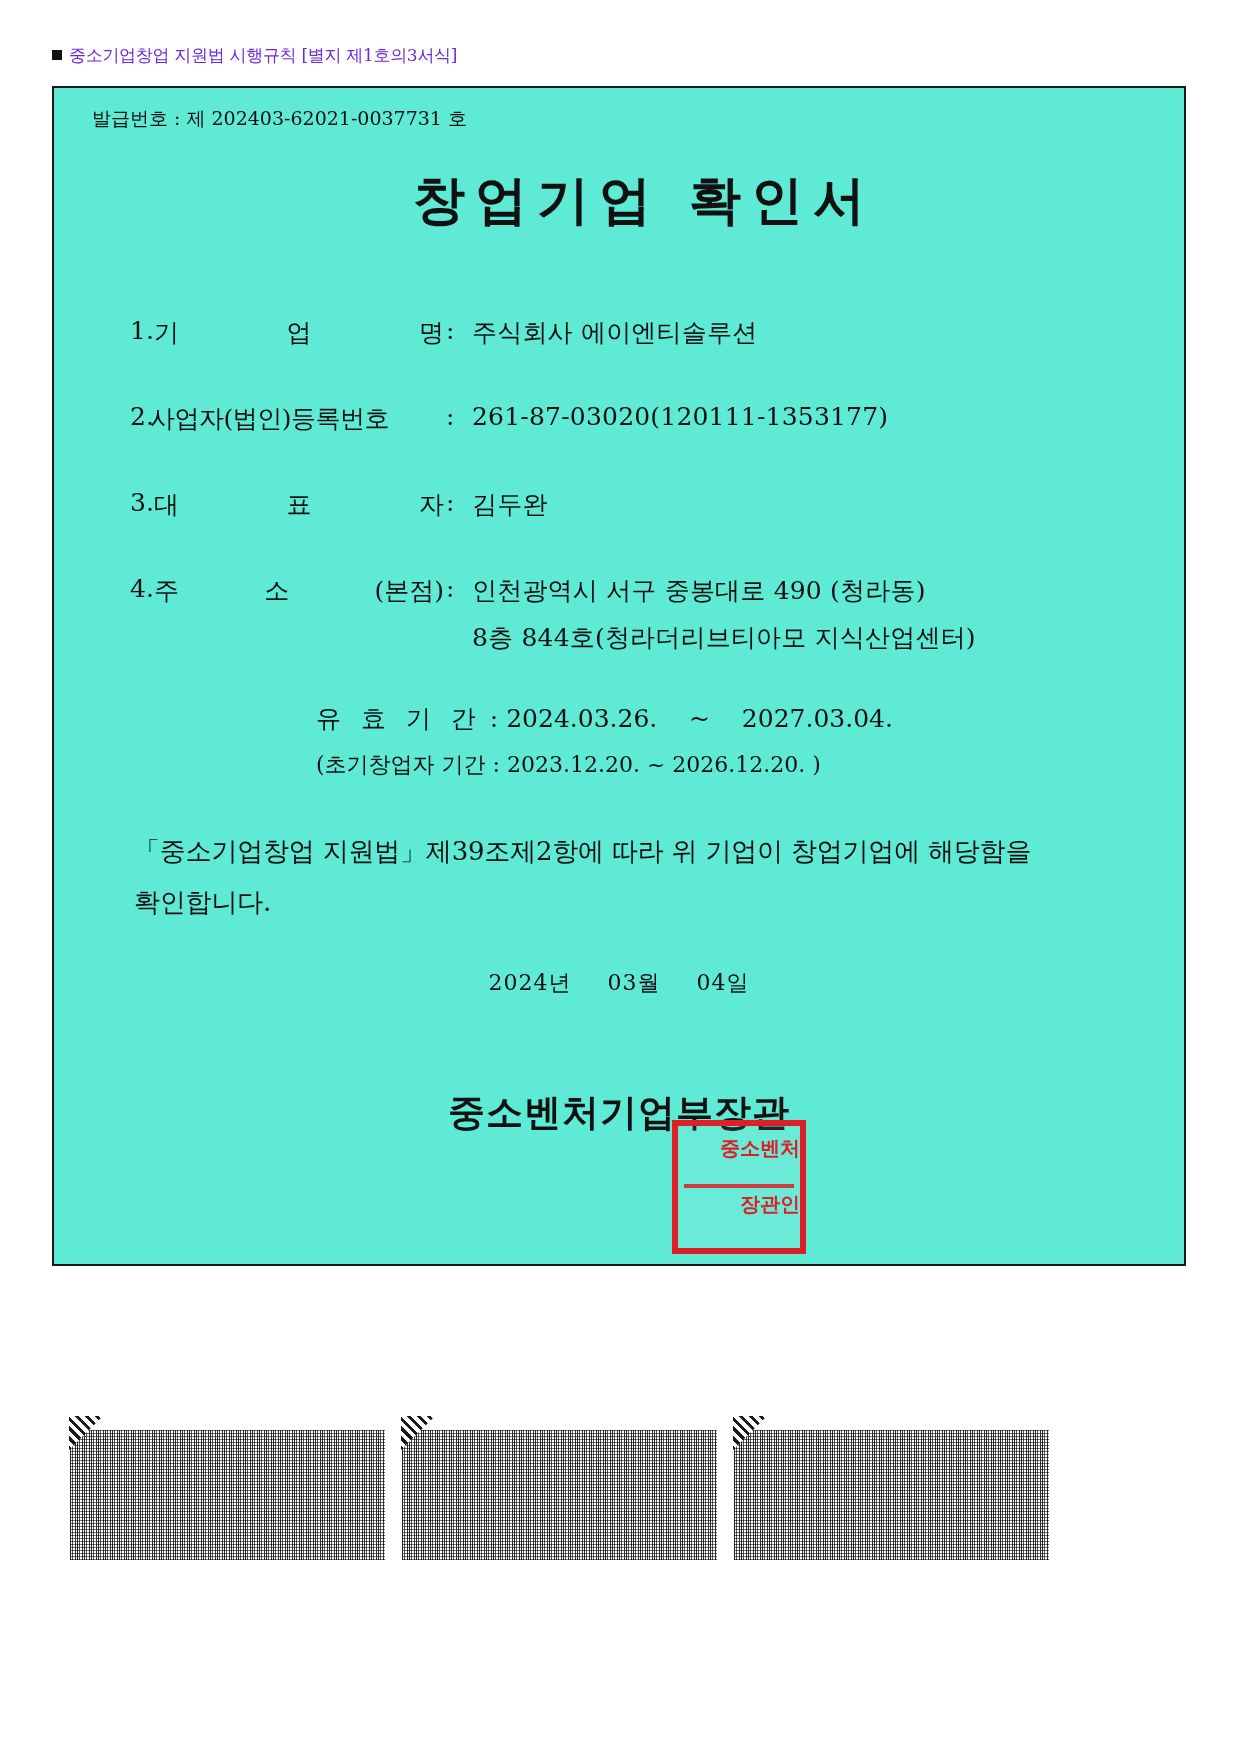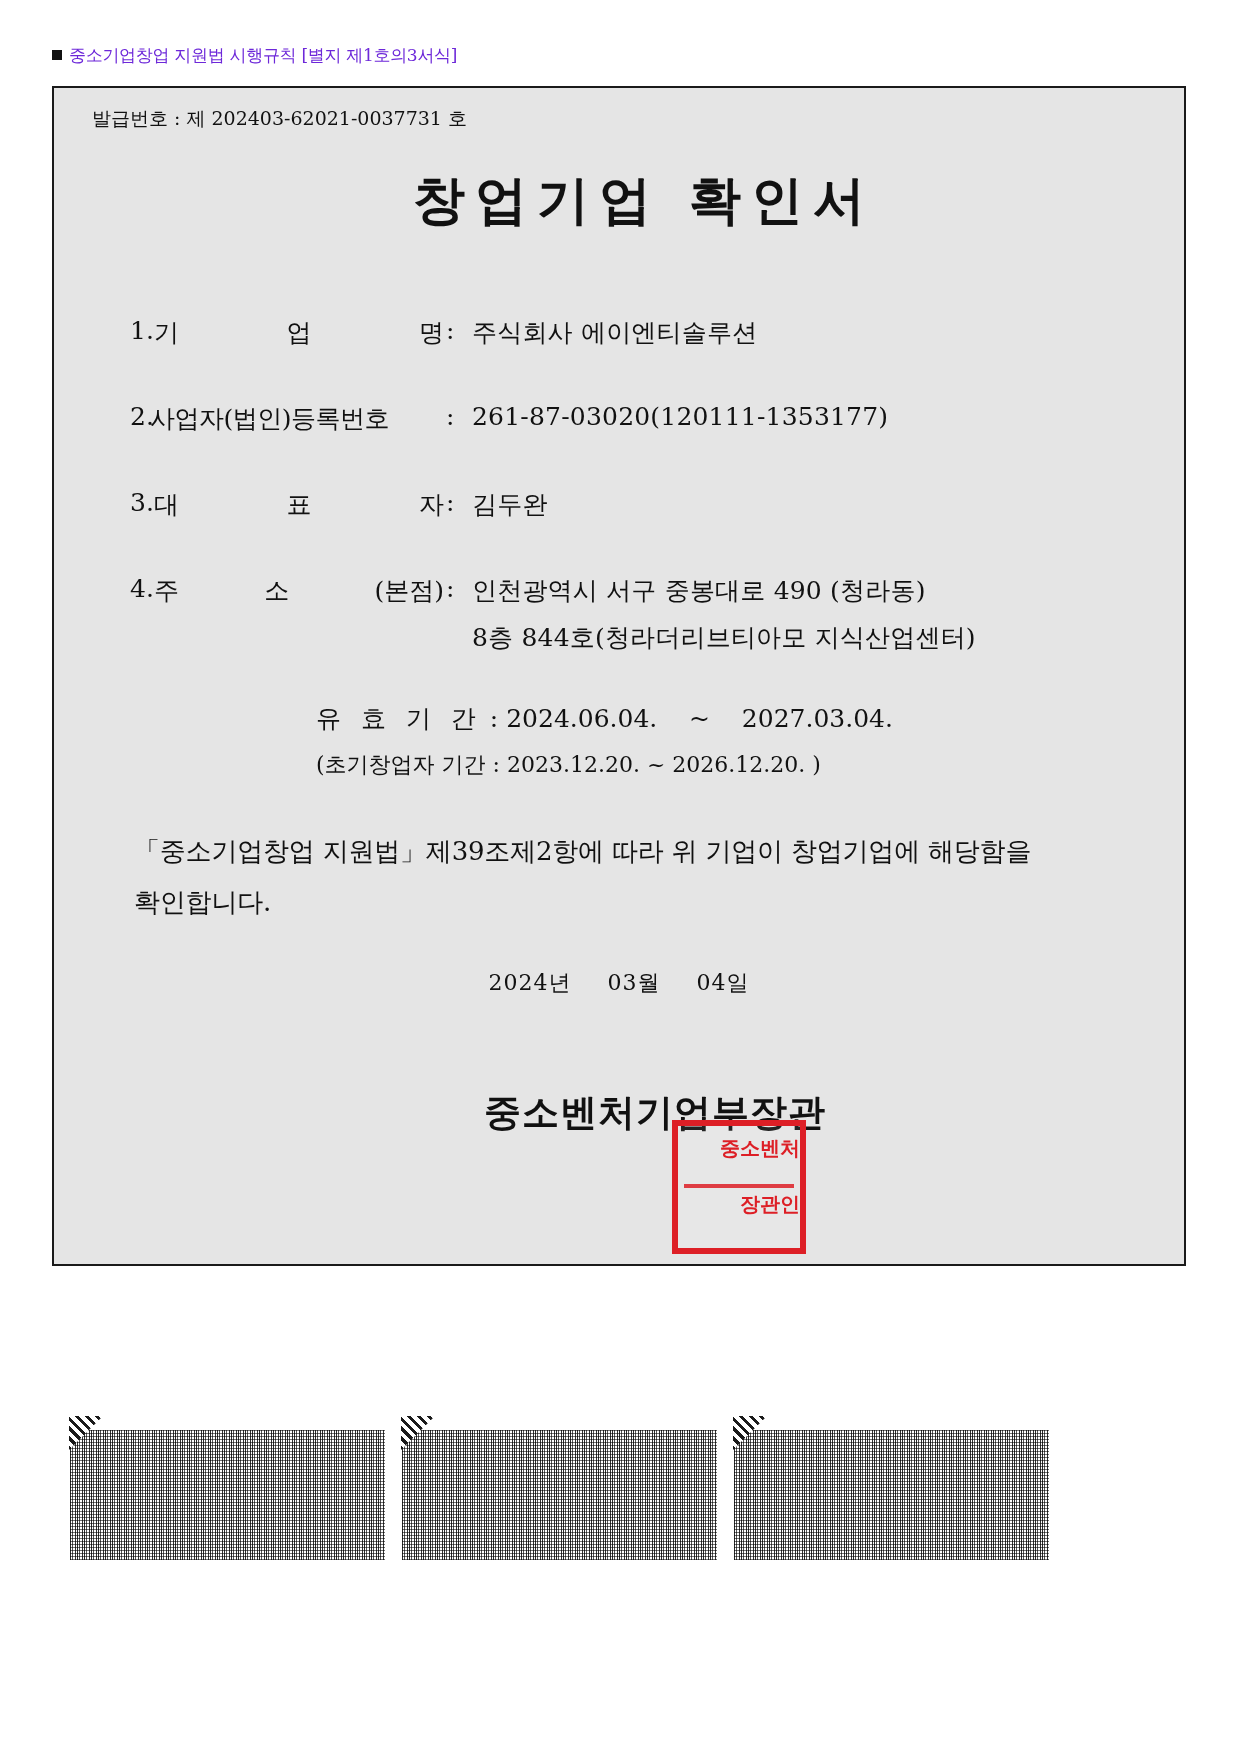--- a/index.html
+++ b/index.html
@@ -45,21 +45,21 @@
 
   
   .cert-box {
     position: absolute;
     left: 52px;
     top: 86px;
     width: 1134px;
     height: 1180px;
     border: 2px solid #1a1a1a;
     box-sizing: border-box;
-    background: #e5e5e5;
+    background: #5eead4;
   }
 
   .issue-no {
     position: absolute;
     left: 38px;
     top: 18px;
     font-size: 19px;
     letter-spacing: 0px;
     white-space: nowrap;
   }
@@ -175,21 +175,20 @@
   }
   .cert-date span { margin: 0 14px; }
 
   
   .signature {
     position: absolute;
     top: 1000px;
     left: 0;
     width: 100%;
     text-align: center;
-    padding-left: 36px;
   }
   .sig-name {
     display: inline-block;
     font-size: 37px;
     font-weight: bold;
     letter-spacing: 1px;
     position: relative;
     z-index: 1;
   }
   .seal {
@@ -327,21 +326,21 @@
         <span class="field-value">인천광역시 서구 중봉대로 490 (청라동)</span>
         <span class="field-value-2">8층 844호(청라더리브티아모 지식산업센터)</span>
       </div>
 
     </div>
 
     <div class="validity">
       <div class="validity-main">
         <span class="lbl">유 효 기 간</span>
         <span>:</span>
-        <span>2024.06.04.</span>
+        <span>2024.03.26.</span>
         &nbsp;&nbsp;
         <span>~</span>
         &nbsp;&nbsp;
         <span>2027.03.04.</span>
       </div>
       <div class="validity-sub">(초기창업자 기간 :  2023.12.20.   ~   2026.12.20. )</div>
     </div>
 
     <div class="statement">
       <div>「중소기업창업 지원법」제39조제2항에 따라 위 기업이 창업기업에 해당함을</div>

